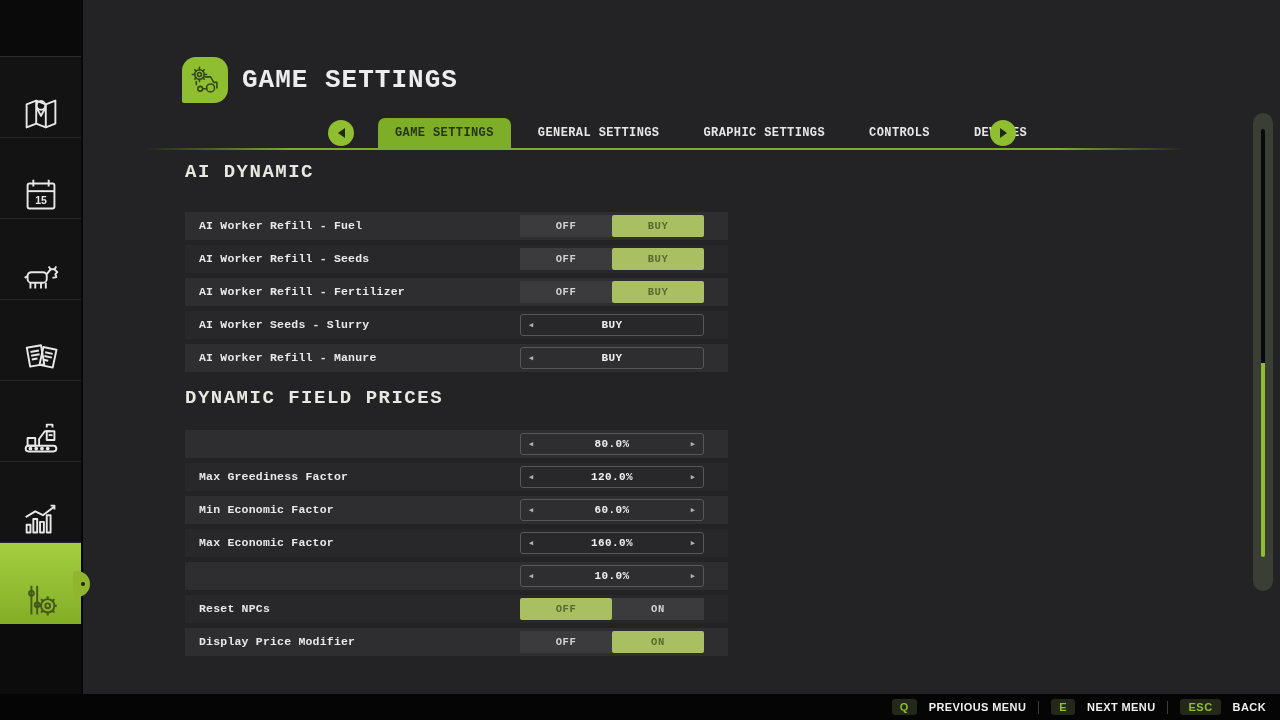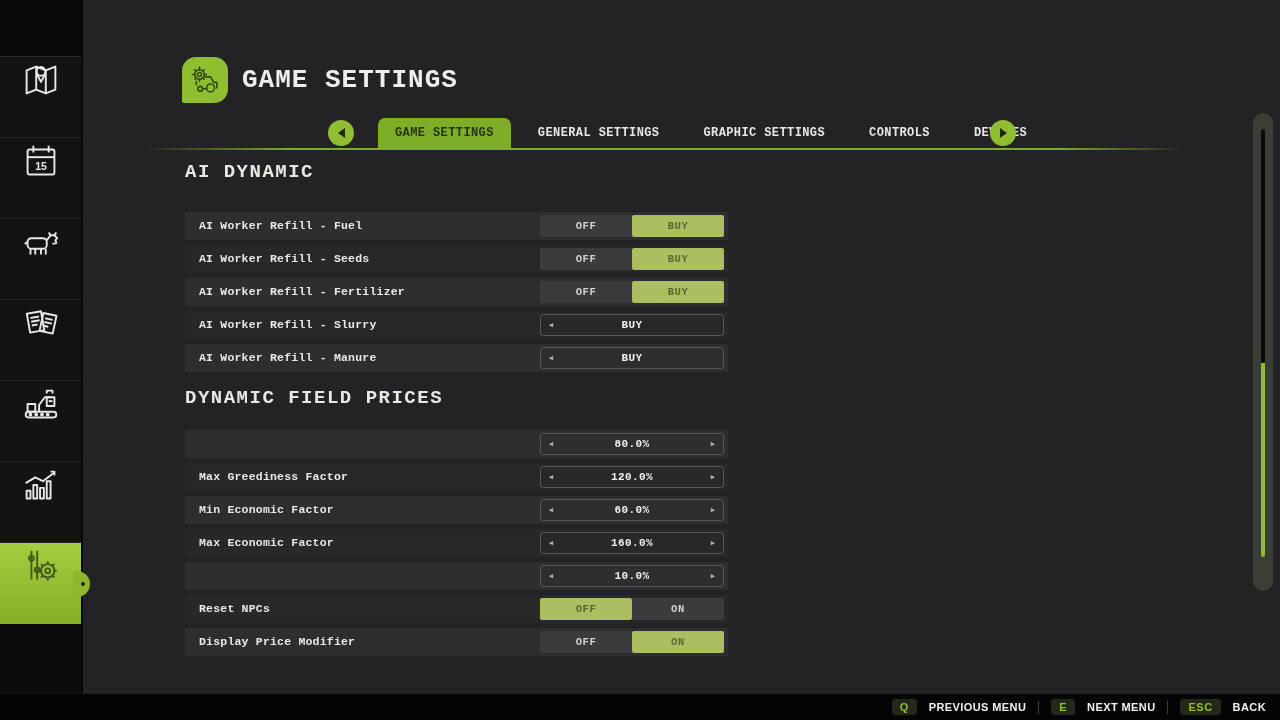--- a/index.html
+++ b/index.html
@@ -18,21 +18,21 @@
     position:relative;
   }
   
   #sidebar{
     position:absolute; left:0; top:0; bottom:0; width:83px;
     background:var(--sidebar-bg); border-right:2px solid #070707; z-index:2;
   }
   .side-spacer{height:57px; background:#0a0a0a; border-bottom:1px solid #2a2a2a;}
   .side-cell{
     height:81px; border-bottom:1px solid #262626;
-    display:flex; align-items:flex-start; justify-content:center;
+    display:flex; align-items:flex-end; justify-content:center;
     background:#131313; color:#e8e8e8; cursor:pointer;
   }
   .side-cell .side-icon{display:block; width:46px; height:46px;}
   .side-cell svg{width:46px; height:46px; display:block;}
   .side-cell.active{
     background:linear-gradient(180deg,#a5cf40,#83ad26);
     color:#44591a; border-bottom:none; position:relative;
   }
   .side-cell.active::after{
     content:''; position:absolute; right:-9px; top:50%; transform:translateY(-50%);
@@ -81,21 +81,21 @@
     height:24px; line-height:24px; margin-bottom:28px;
   }
   .section-title:not(:first-child){margin-top:14px; margin-bottom:20px;}
   .row{position:relative; height:28px; margin-bottom:5px;}
   .rows .row:nth-child(odd){background:var(--row-odd);}
   .rows .row:nth-child(even){background:var(--row-even);}
   .row-label{
     display:inline-block; line-height:28px; padding-left:14px;
     font-size:11.5px; font-weight:bold; color:#e9e9e9; letter-spacing:.2px;
   }
-  .control{position:absolute; right:4px; top:3px; width:184px; height:22px;}
+  .control{position:absolute; right:24px; top:3px; width:184px; height:22px;}
   .control.toggle-control{display:flex;}
   .opt{
     flex:1; text-align:center; line-height:22px; font-size:10.5px; font-weight:bold;
     letter-spacing:.6px; background:var(--toggle-bg); color:var(--toggle-text); cursor:pointer;
   }
   .opt.selected{background:var(--toggle-selected-bg); color:var(--toggle-selected-text); border-radius:2px;}
   .control.spinner-control{
     display:flex; align-items:center; justify-content:space-between;
     border:1px solid #57575a; border-radius:3px; padding:0 8px;
     font-size:11px; font-weight:bold; color:#f0f0f0; background:transparent;
@@ -259,21 +259,21 @@
               <div class="opt selected">BUY</div>
             </div></div>
           <div class="row"><span class="row-label">AI Worker Refill - Seeds</span><div class="control toggle-control">
               <div class="opt">OFF</div>
               <div class="opt selected">BUY</div>
             </div></div>
           <div class="row"><span class="row-label">AI Worker Refill - Fertilizer</span><div class="control toggle-control">
               <div class="opt">OFF</div>
               <div class="opt selected">BUY</div>
             </div></div>
-          <div class="row"><span class="row-label">AI Worker Refill - Slurry</span><div class="control spinner-control">
+          <div class="row"><span class="row-label">AI Worker Seeds - Slurry</span><div class="control spinner-control">
               <span class="arrow left">◀</span>
               <span class="spin-value">BUY</span>
               <span class="arrow right" style="visibility: hidden;">▶</span>
             </div></div>
           <div class="row"><span class="row-label">AI Worker Refill - Manure</span><div class="control spinner-control">
               <span class="arrow left">◀</span>
               <span class="spin-value">BUY</span>
               <span class="arrow right" style="visibility: hidden;">▶</span>
             </div></div>
         </div>

